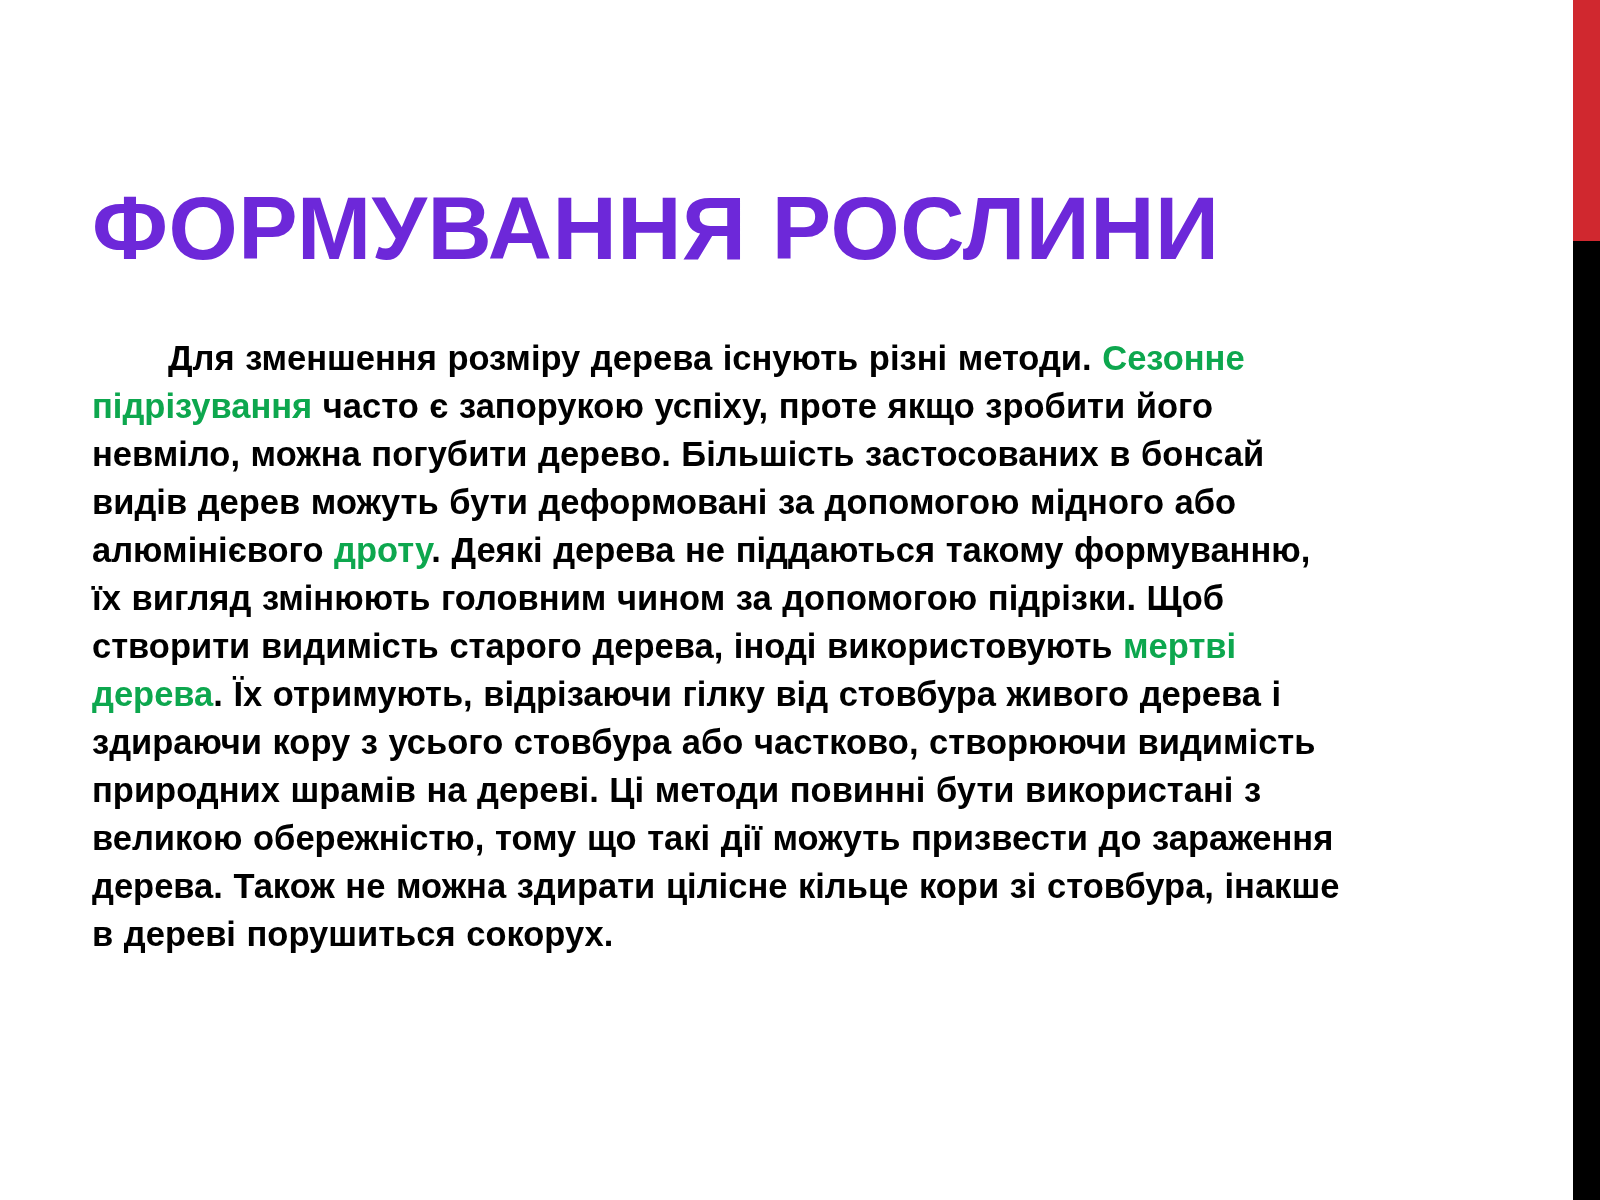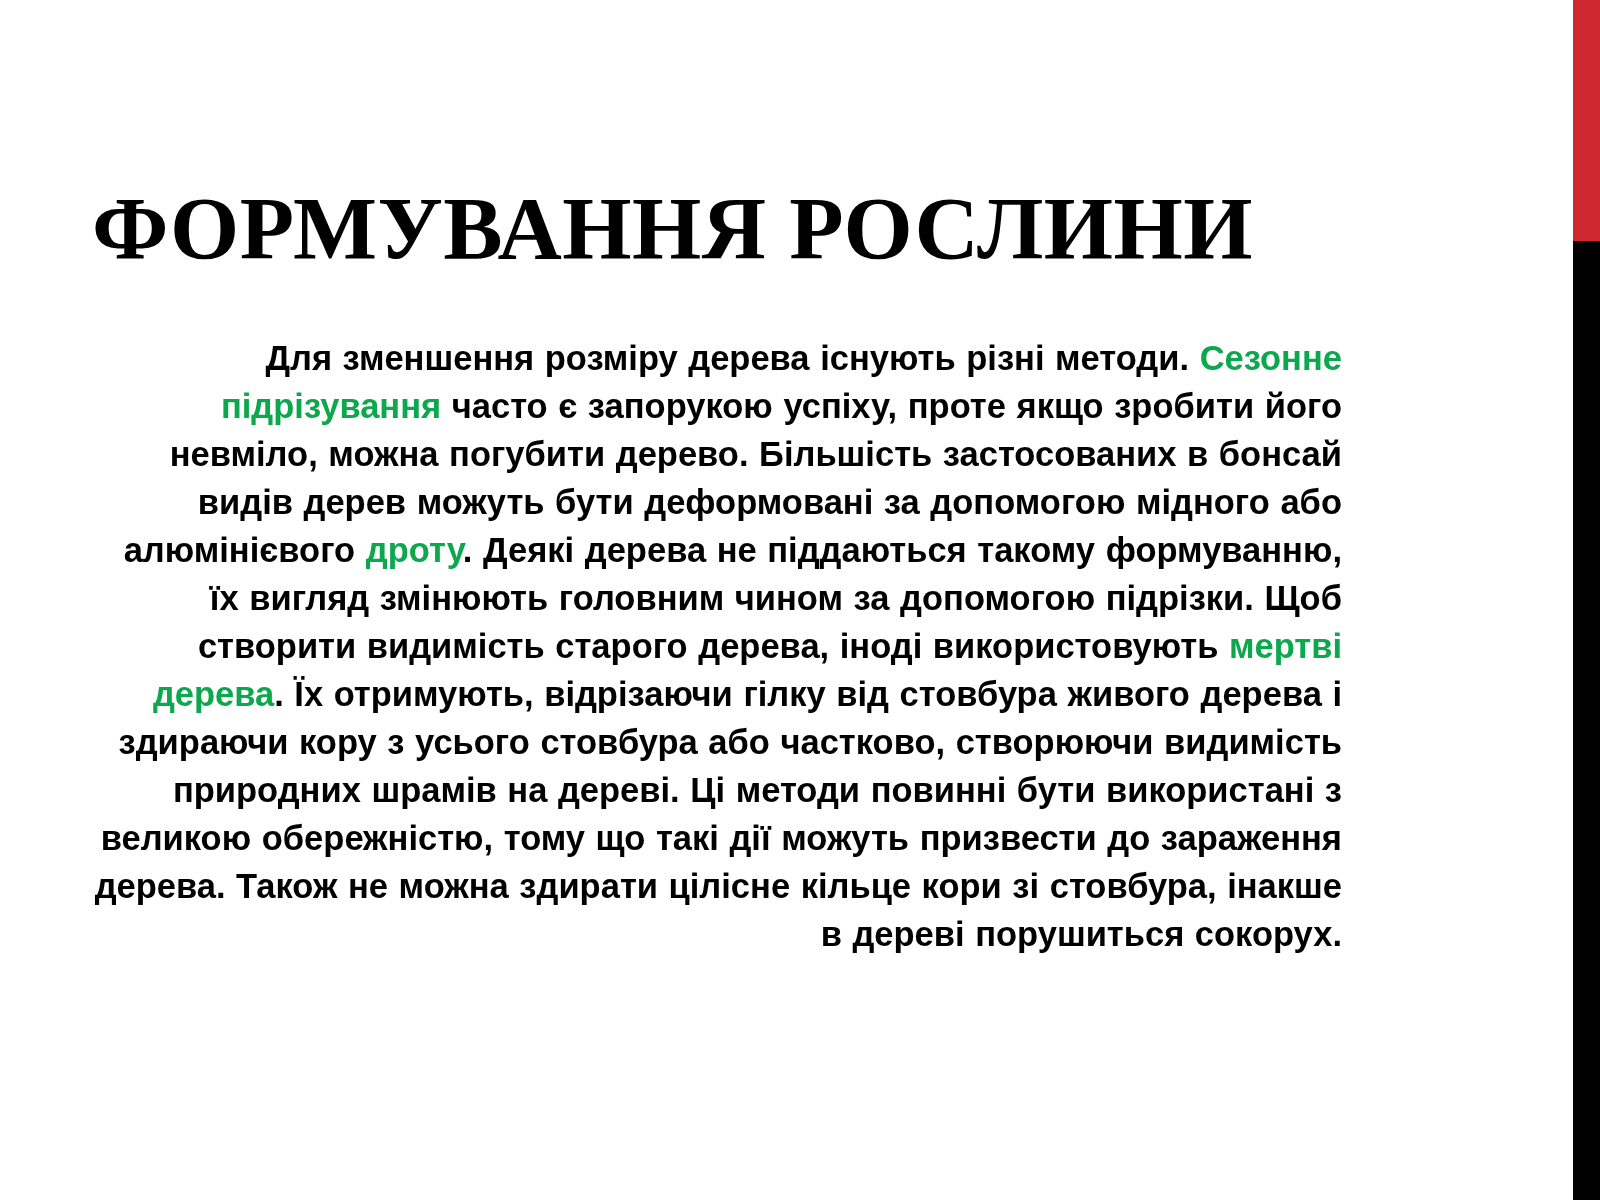--- a/index.html
+++ b/index.html
@@ -70,36 +70,36 @@
     top: 299px;
     width: 1250px;
   }
   #paragraph {
     color: #000000;
     font-family: "Liberation Sans", sans-serif;
     font-weight: bold;
     font-size: 34.5px;
     line-height: 48px;
     text-indent: 76px;
-    text-align: right;
+    text-align: left;
     word-spacing: 1px;
   }
   .hl {
     color: #0da74e;
   }
 </style>
 </head>
 <body>
 
 <div id="slide" style="background: rgb(255, 255, 255);">
 
   <div id="edge-bars">
     <div class="bar-red" style="background: rgb(208, 40, 47);"></div>
     <div class="bar-black" style="background: rgb(0, 0, 0);"></div>
   </div>
 
-  <h1 id="title" style="color: #000000; font-family: Liberation Serif, serif;">Формування рослини</h1>
+  <h1 id="title" style="color: #6d28d9;">Формування рослини</h1>
 
   <div id="body-area">
     <p id="paragraph" style="color: rgb(0, 0, 0);"><span>Для зменшення розміру дерева існують різні методи. </span><span class="hl" style="color: rgb(13, 167, 78);">Сезонне підрізування</span><span> часто є запорукою успіху, проте якщо зробити його невміло, можна погубити дерево. Більшість застосованих в бонсай видів дерев можуть бути деформовані за допомогою мідного або алюмінієвого </span><span class="hl" style="color: rgb(13, 167, 78);">дроту</span><span>. Деякі дерева не піддаються такому формуванню, їх вигляд змінюють головним чином за допомогою підрізки. Щоб створити видимість старого дерева, іноді використовують </span><span class="hl" style="color: rgb(13, 167, 78);">мертві дерева</span><span>. Їх отримують, відрізаючи гілку від стовбура живого дерева і здираючи кору з усього стовбура або частково, створюючи видимість природних шрамів на дереві. Ці методи повинні бути використані з великою обережністю, тому що такі дії можуть призвести до зараження дерева. Також не можна здирати цілісне кільце кори зі стовбура, інакше в дереві порушиться сокорух.</span></p>
   </div>
 
 </div>
 
 </body></html>

